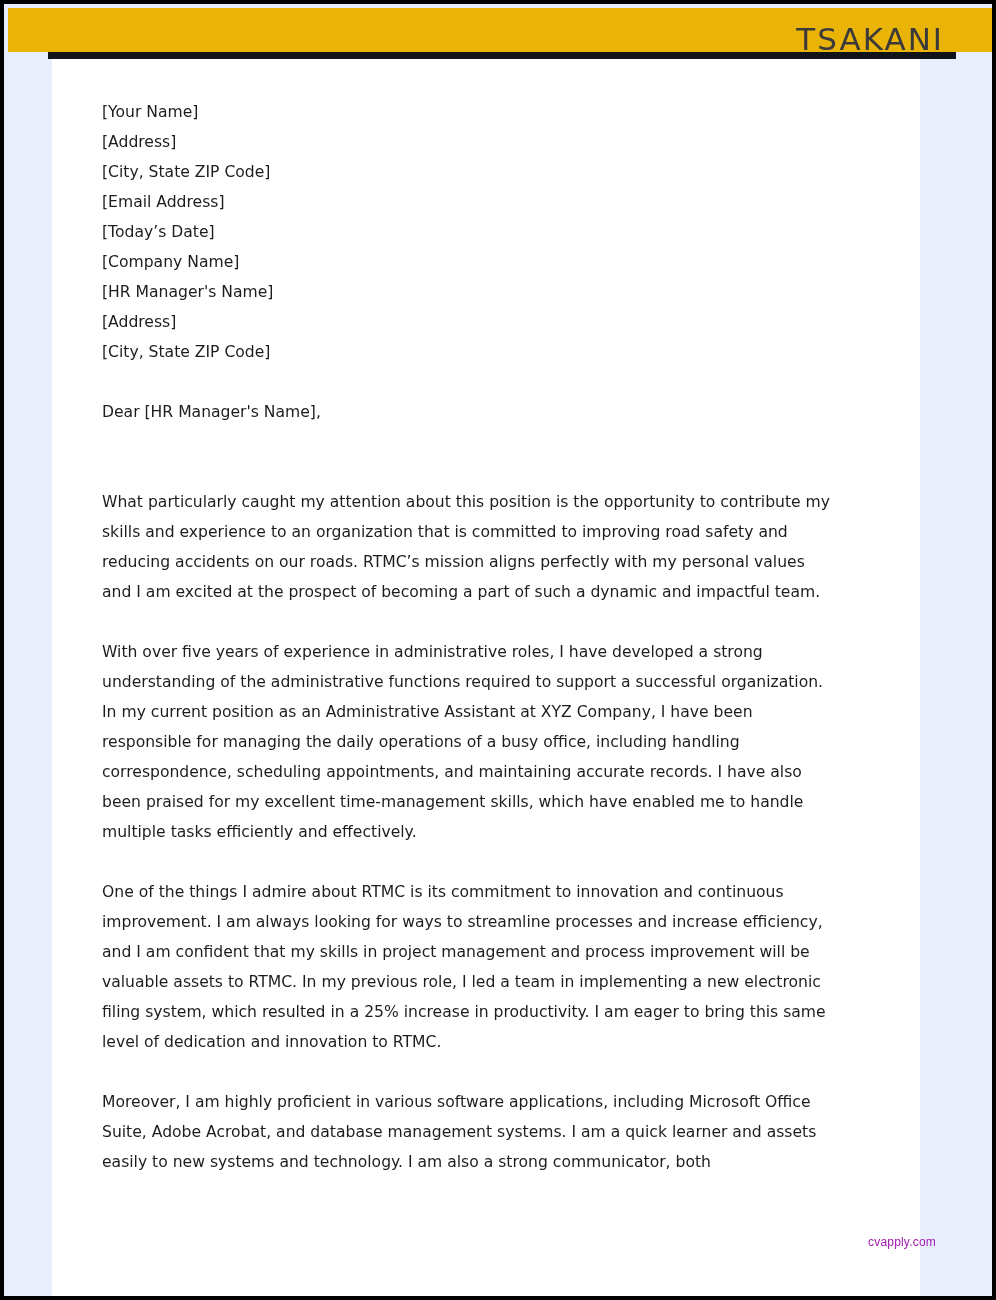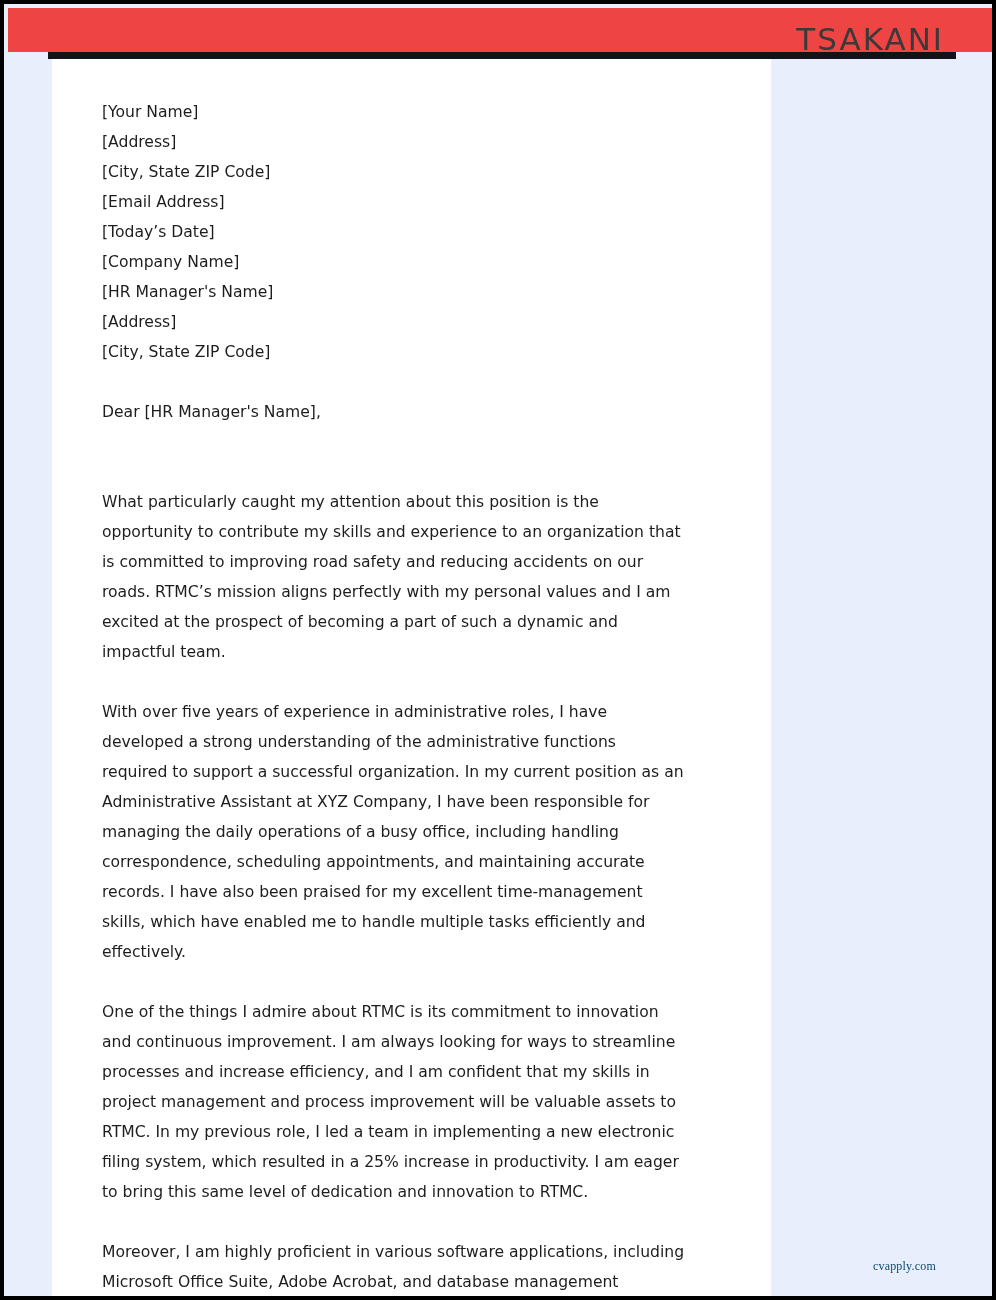--- a/index.html
+++ b/index.html
@@ -24,21 +24,21 @@
     overflow: hidden;
   }
 
   
   .header {
     position: absolute;
     left: 4px;
     top: 4px;
     width: 988px;
     height: 44px;
-    background: #ef4444;
+    background: #eab308;
   }
   .brand {
     position: absolute;
     right: 52px;
     top: 16px;
     font-family: "DejaVu Sans", sans-serif;
     font-size: 31px;
     letter-spacing: 2px;
     color: #3a3a3a;
     font-weight: 400;
@@ -54,21 +54,21 @@
     width: 908px;
     height: 7px;
     background: #11131a;
   }
 
   
   .sheet {
     position: absolute;
     left: 48px;
     top: 55px;
-    width: 719px;
+    width: 868px;
     height: 1241px;
     background: #ffffff;
     box-sizing: border-box;
     padding: 38px 72px 0 50px;
     overflow: hidden;
   }
 
   .body-text {
     font-family: "DejaVu Sans", sans-serif;
     font-size: 15.6px;
@@ -88,24 +88,24 @@
     margin: 0 14px 0 0;
   }
 
   .para-gap {
     height: 30px;
   }
 
   .watermark {
     position: absolute;
     right: 56px;
-    bottom: 22px;
-    font-family: Liberation Serif, serif;
+    bottom: 47px;
+    font-family: Liberation Sans, sans-serif;
     font-size: 12px;
-    color: #0c4a6e;
+    color: #a21caf;
     letter-spacing: 0.2px;
     white-space: nowrap;
   }
 </style>
 </head>
 <body>
 
 <div class="page">
 
   <div class="header">

